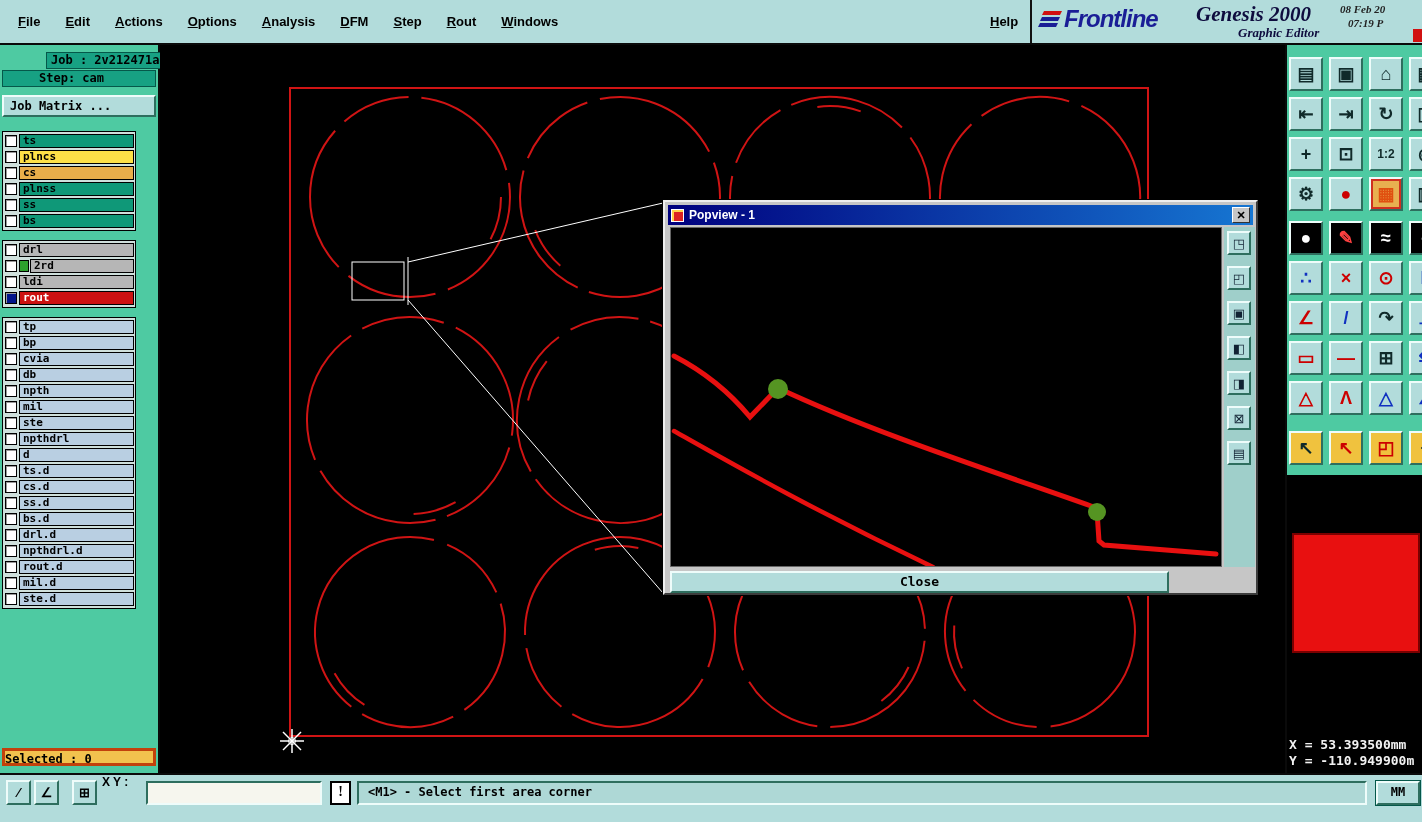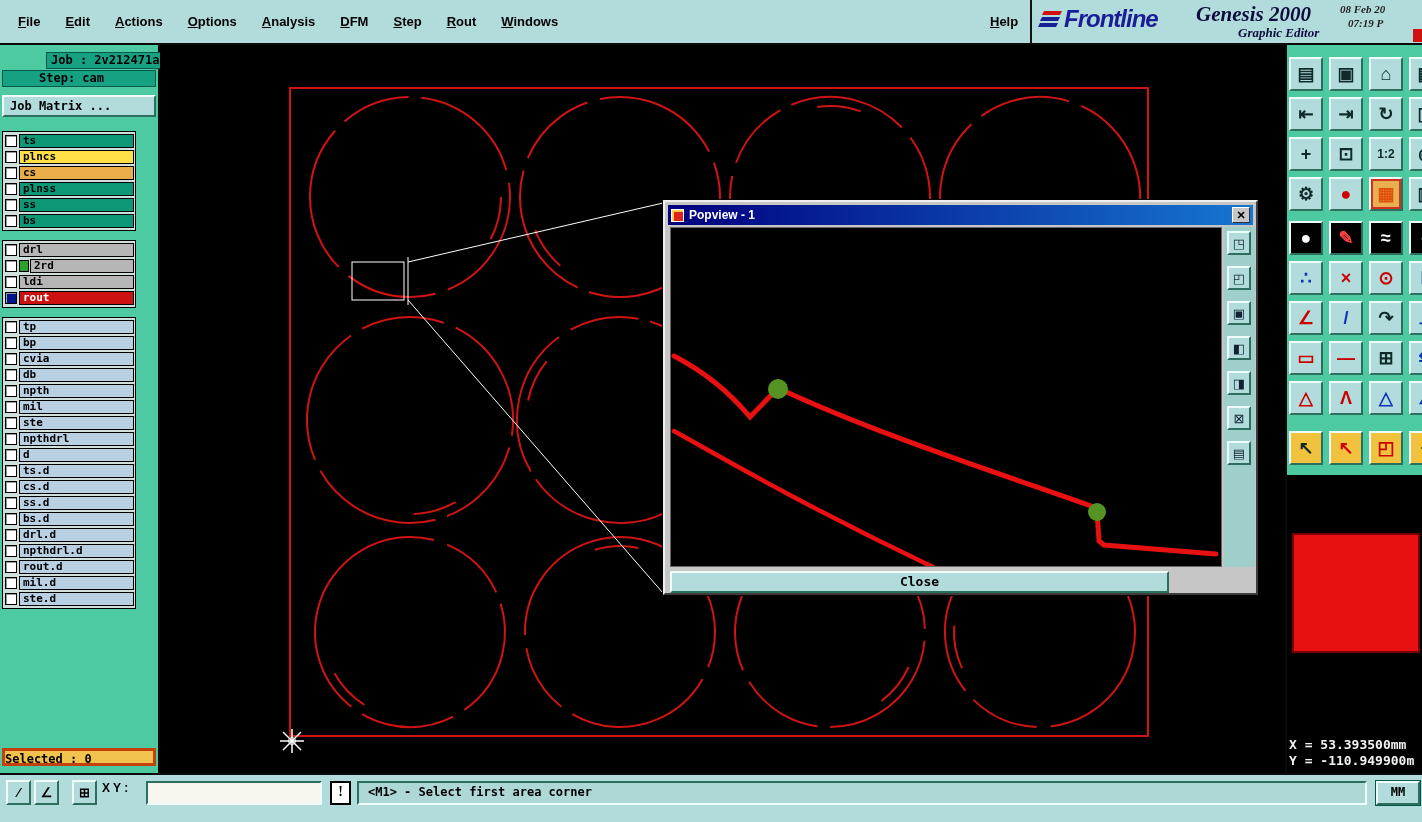--- a/index.html
+++ b/index.html
@@ -141,21 +141,21 @@
   
   .bottombar {
     position:absolute; left:0; top:773px; width:1422px; height:49px;
     background:#b2dcdb; border-top:2px solid #0a0a0a;
   }
   .bb-btn {
     position:absolute; top:5px; width:25px; height:25px; background:#b2dcdb;
     border:2px solid; border-color:#eefcfa #2e6e5e #2e6e5e #eefcfa;
     display:flex; align-items:center; justify-content:center; font-size:13px; font-weight:bold; cursor:pointer;
   }
-  .xy-label { position:absolute; left:102px; top:6px; font:bold 12px "Liberation Sans",sans-serif; color:#000; }
+  .xy-label { position:absolute; left:102px; top:0; font:bold 12px "Liberation Sans",sans-serif; color:#000; }
   .xy-input {
     position:absolute; left:146px; top:6px; width:176px; height:24px;
     background:#f6f6ee; border:2px solid; border-color:#2e6e5e #eefcfa #eefcfa #2e6e5e;
     font:12px "DejaVu Sans Mono", monospace; padding-left:4px; color:#000;
   }
   .bang-btn {
     position:absolute; left:330px; top:6px; width:21px; height:24px;
     background:#fff; border:2px solid #000; font:bold 14px "Liberation Serif",serif;
     text-align:center; line-height:18px; cursor:pointer;
   }

